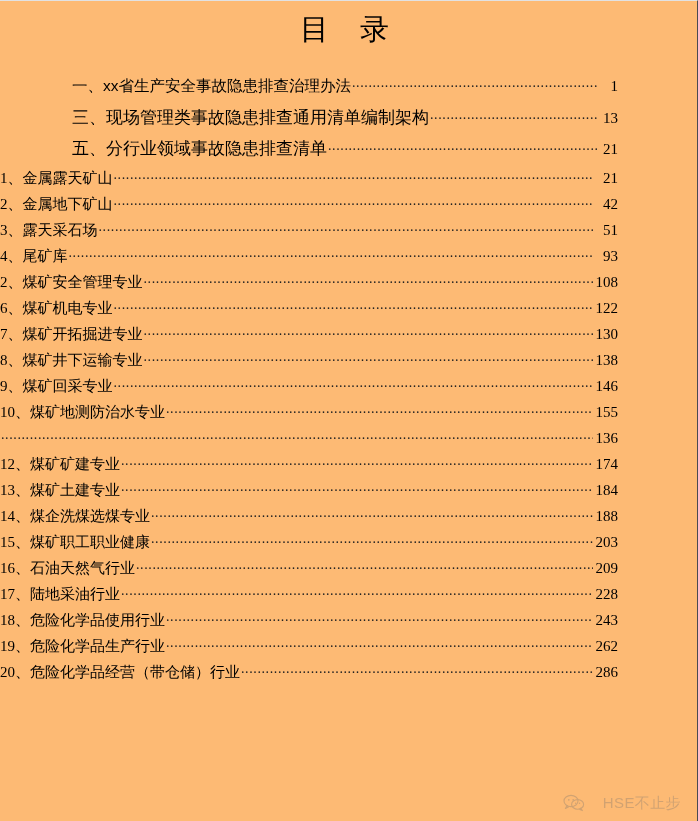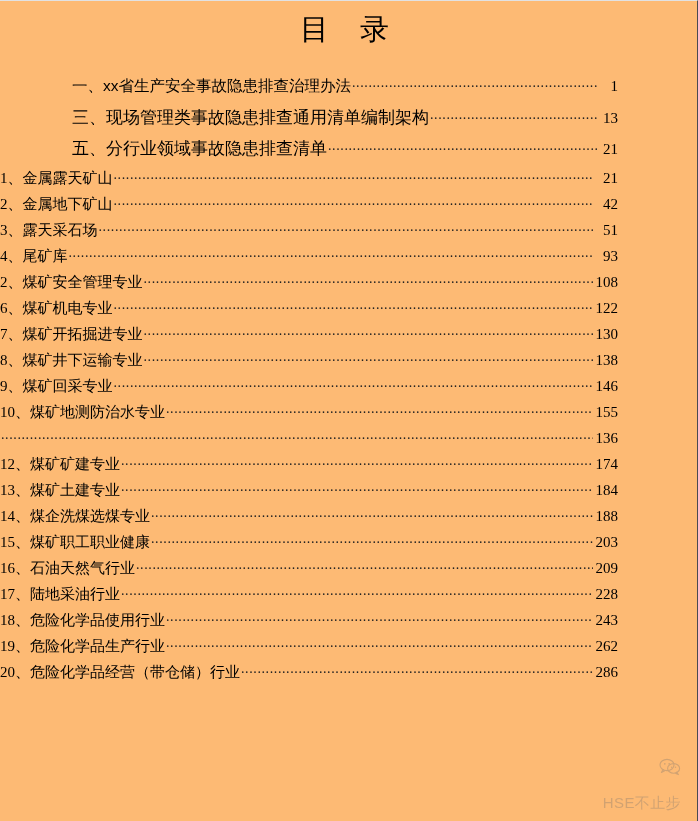--- a/index.html
+++ b/index.html
@@ -106,29 +106,28 @@
   }
   .toc-row.lvl1 .toc-page { font-size: 15px; min-width: 20px; }
   .toc-row.lvl2 .toc-page { font-size: 15px; min-width: 24px; }
 
   
   .watermark {
     position: absolute;
     right: 16px;
     bottom: 8px;
     display: flex;
-    align-items: flex-end;
+    align-items: flex-start;
     gap: 18px;
     opacity: 0.30;
     color: #6d6d6d;
     font-family: "Liberation Sans", "DejaVu Sans", sans-serif;
     font-size: 15px;
     letter-spacing: 0.4px;
     white-space: nowrap;
-    flex-direction: column;
   }
   .watermark svg { display: block; }
 </style>
 </head>
 <body>
 
 <div class="page">
 
   <div class="doc-title">目　录</div>
 

